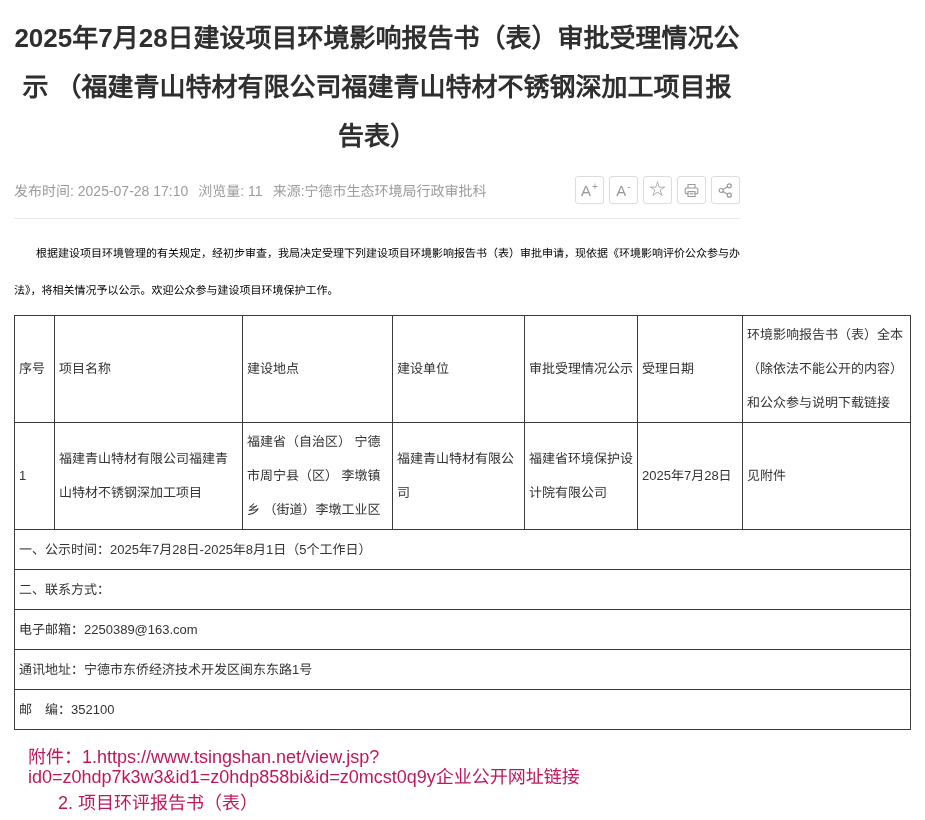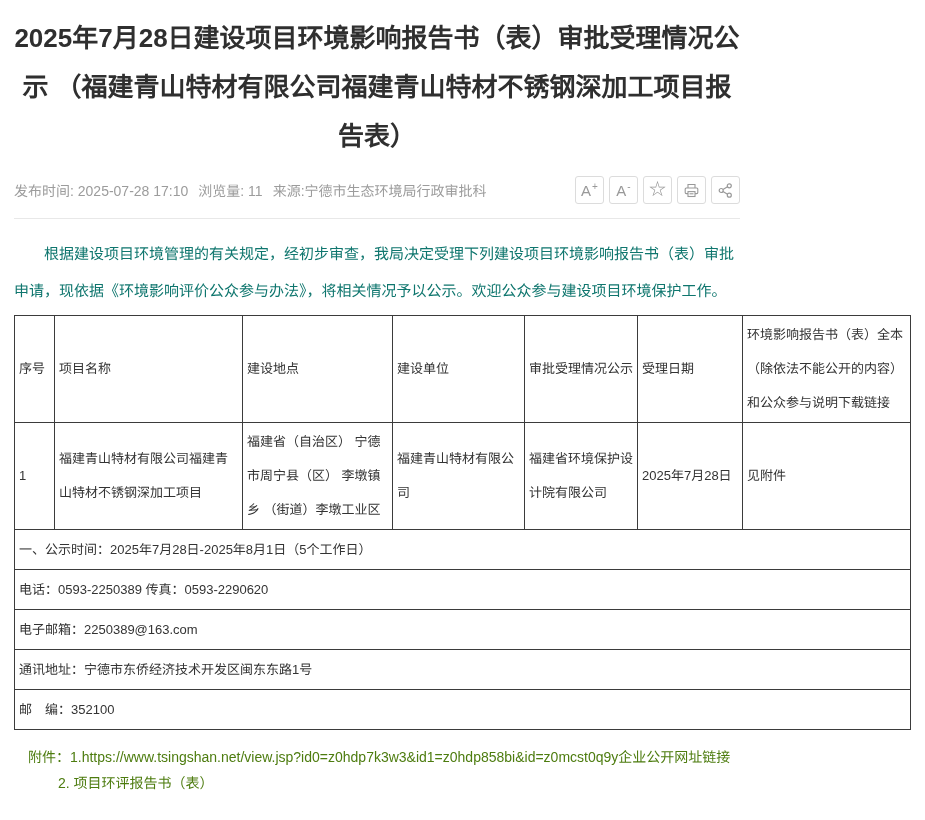--- a/index.html
+++ b/index.html
@@ -65,24 +65,24 @@
 
   .divider {
     margin: 13px 14px 0 14px;
     border-top: 1px solid #e8e8e8;
     height: 0;
   }
 
   
   .intro {
     margin: 16px 14px 6px 14px;
-    font-size: 15px;
+    font-size: 11px;
     line-height: 37px;
     text-indent: 2em;
-    color: #0f766e;
+    color: #000000;
   }
 
   
   table.acceptance {
     margin: 0 14px;
     width: 897px;
     border-collapse: collapse;
     table-layout: fixed;
     font-size: 13px;
     color: #333333;
@@ -98,21 +98,21 @@
   }
   tr.tall > th, tr.tall > td { height: 103px; }
   td.nowrap { white-space: nowrap; }
   tr.full-row > td {
     height: 40px;
     line-height: 20px;
     font-size: 13px;
   }
 
   
-  .attachments { margin: 17px 14px 10px 14px; font-size: 14px; color: #4d7c0f; }
+  .attachments { margin: 17px 14px 10px 14px; font-size: 18px; color: #be185d; }
   .attach-line1 { margin: 0; padding-left: 14px; line-height: 20px; }
   .attach-line2 { margin: 6px 0 0 0; padding-left: 44px; line-height: 20px; }
 </style>
 </head>
 <body>
 
 <div class="page">
 
   <h1 class="title">2025年7月28日建设项目环境影响报告书（表）审批受理情况公示 （福建青山特材有限公司福建青山特材不锈钢深加工项目报告表）</h1>
 
@@ -188,21 +188,21 @@
         <td>福建省（自治区） 宁德市周宁县（区） 李墩镇乡 （街道）李墩工业区</td>
         <td>福建青山特材有限公司</td>
         <td>福建省环境保护设计院有限公司</td>
         <td class="nowrap">2025年7月28日</td>
         <td>见附件</td>
       </tr>
       <tr class="full-row">
         <td colspan="7">一、公示时间：2025年7月28日-2025年8月1日（5个工作日）</td>
       </tr>
       <tr class="full-row">
-        <td colspan="7">电话：0593-2250389 传真：0593-2290620</td>
+        <td colspan="7">二、联系方式：</td>
       </tr>
       <tr class="full-row">
         <td colspan="7">电子邮箱：2250389@163.com</td>
       </tr>
       <tr class="full-row">
         <td colspan="7">通讯地址：宁德市东侨经济技术开发区闽东东路1号</td>
       </tr>
       <tr class="full-row">
         <td colspan="7">邮　编：352100</td>
       </tr>

